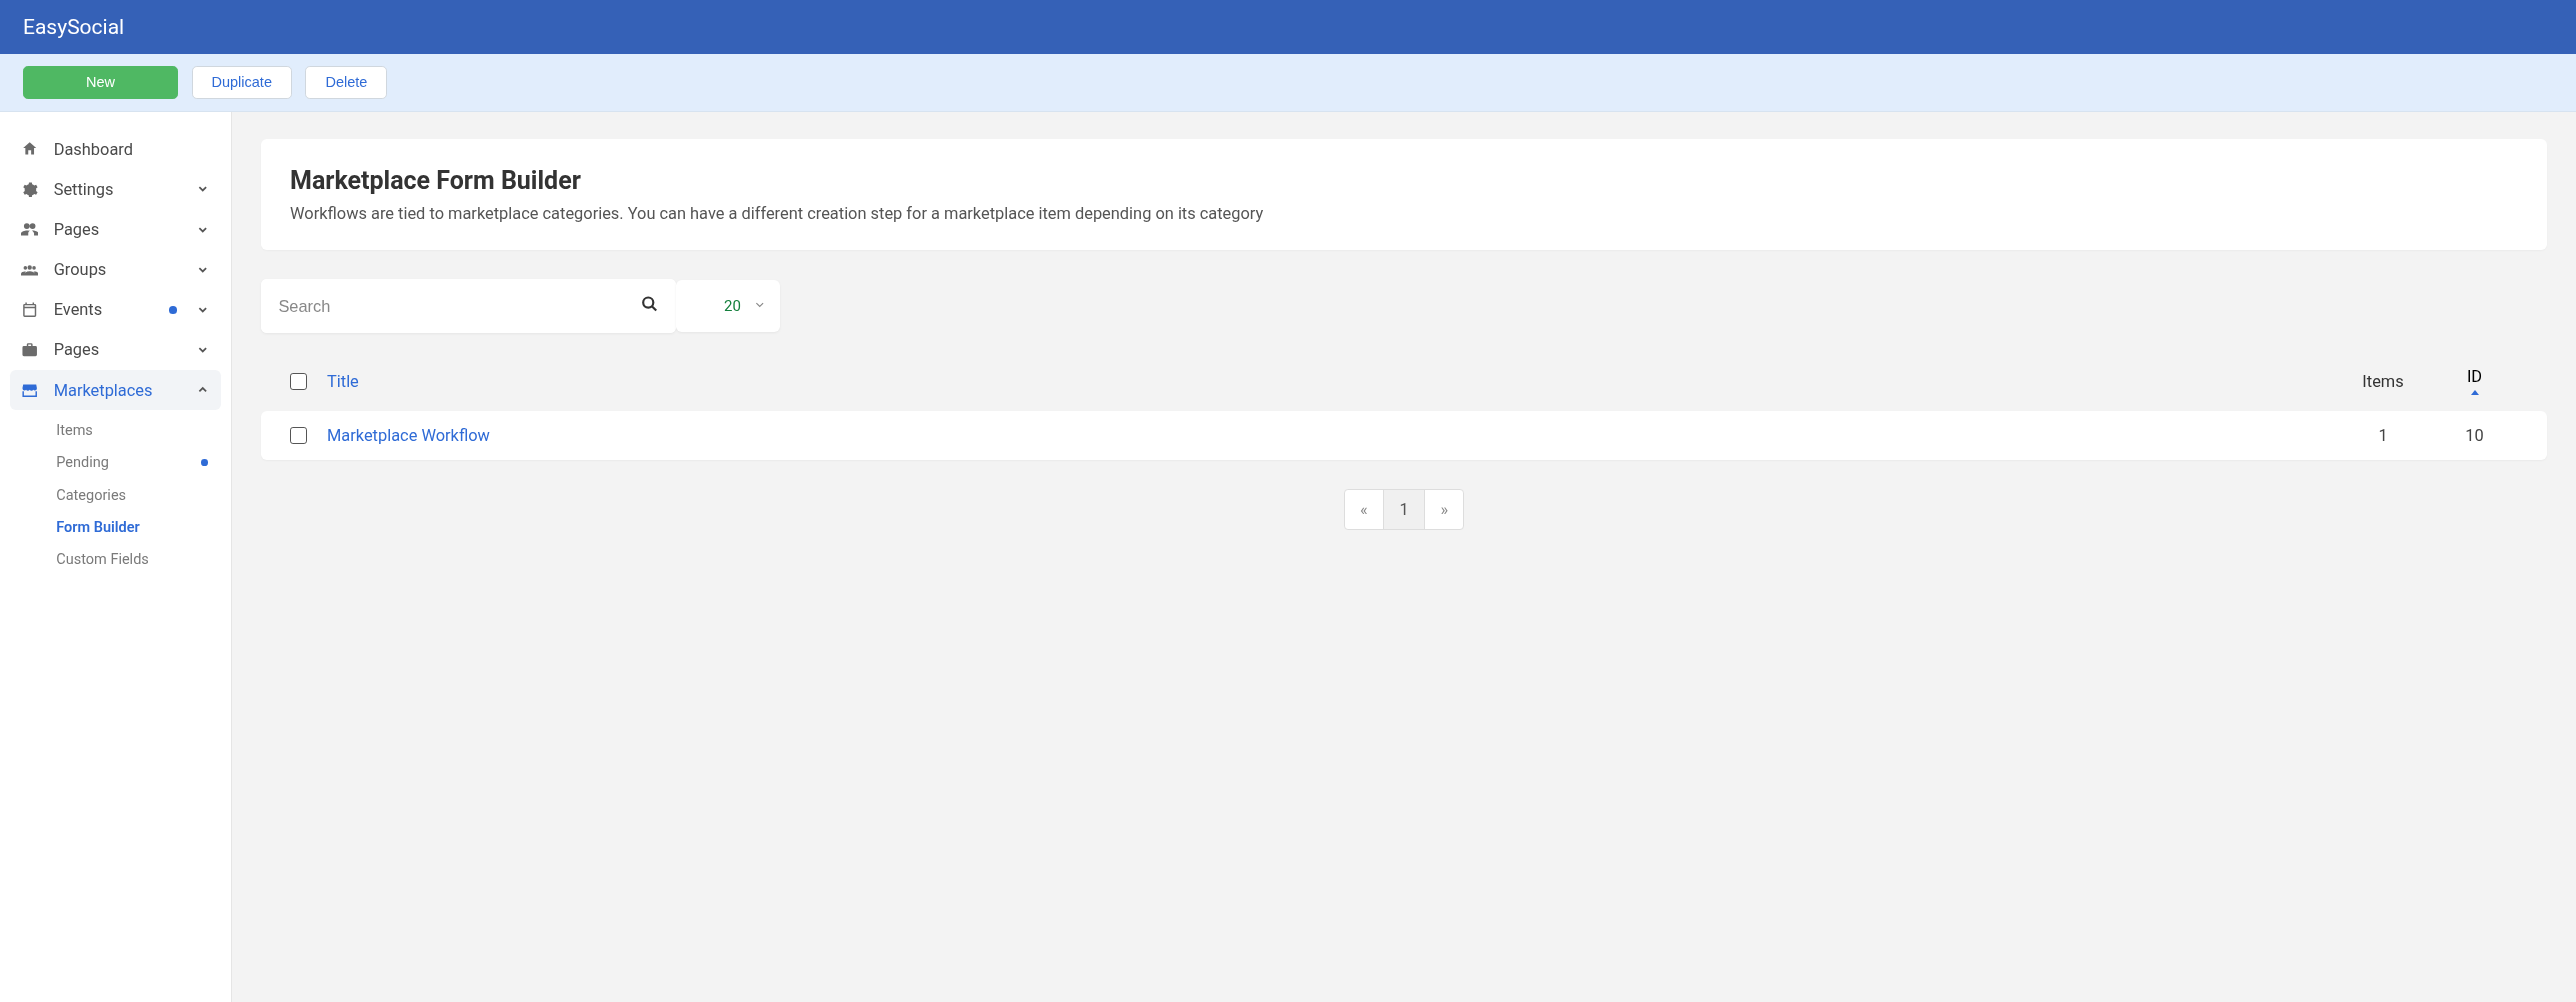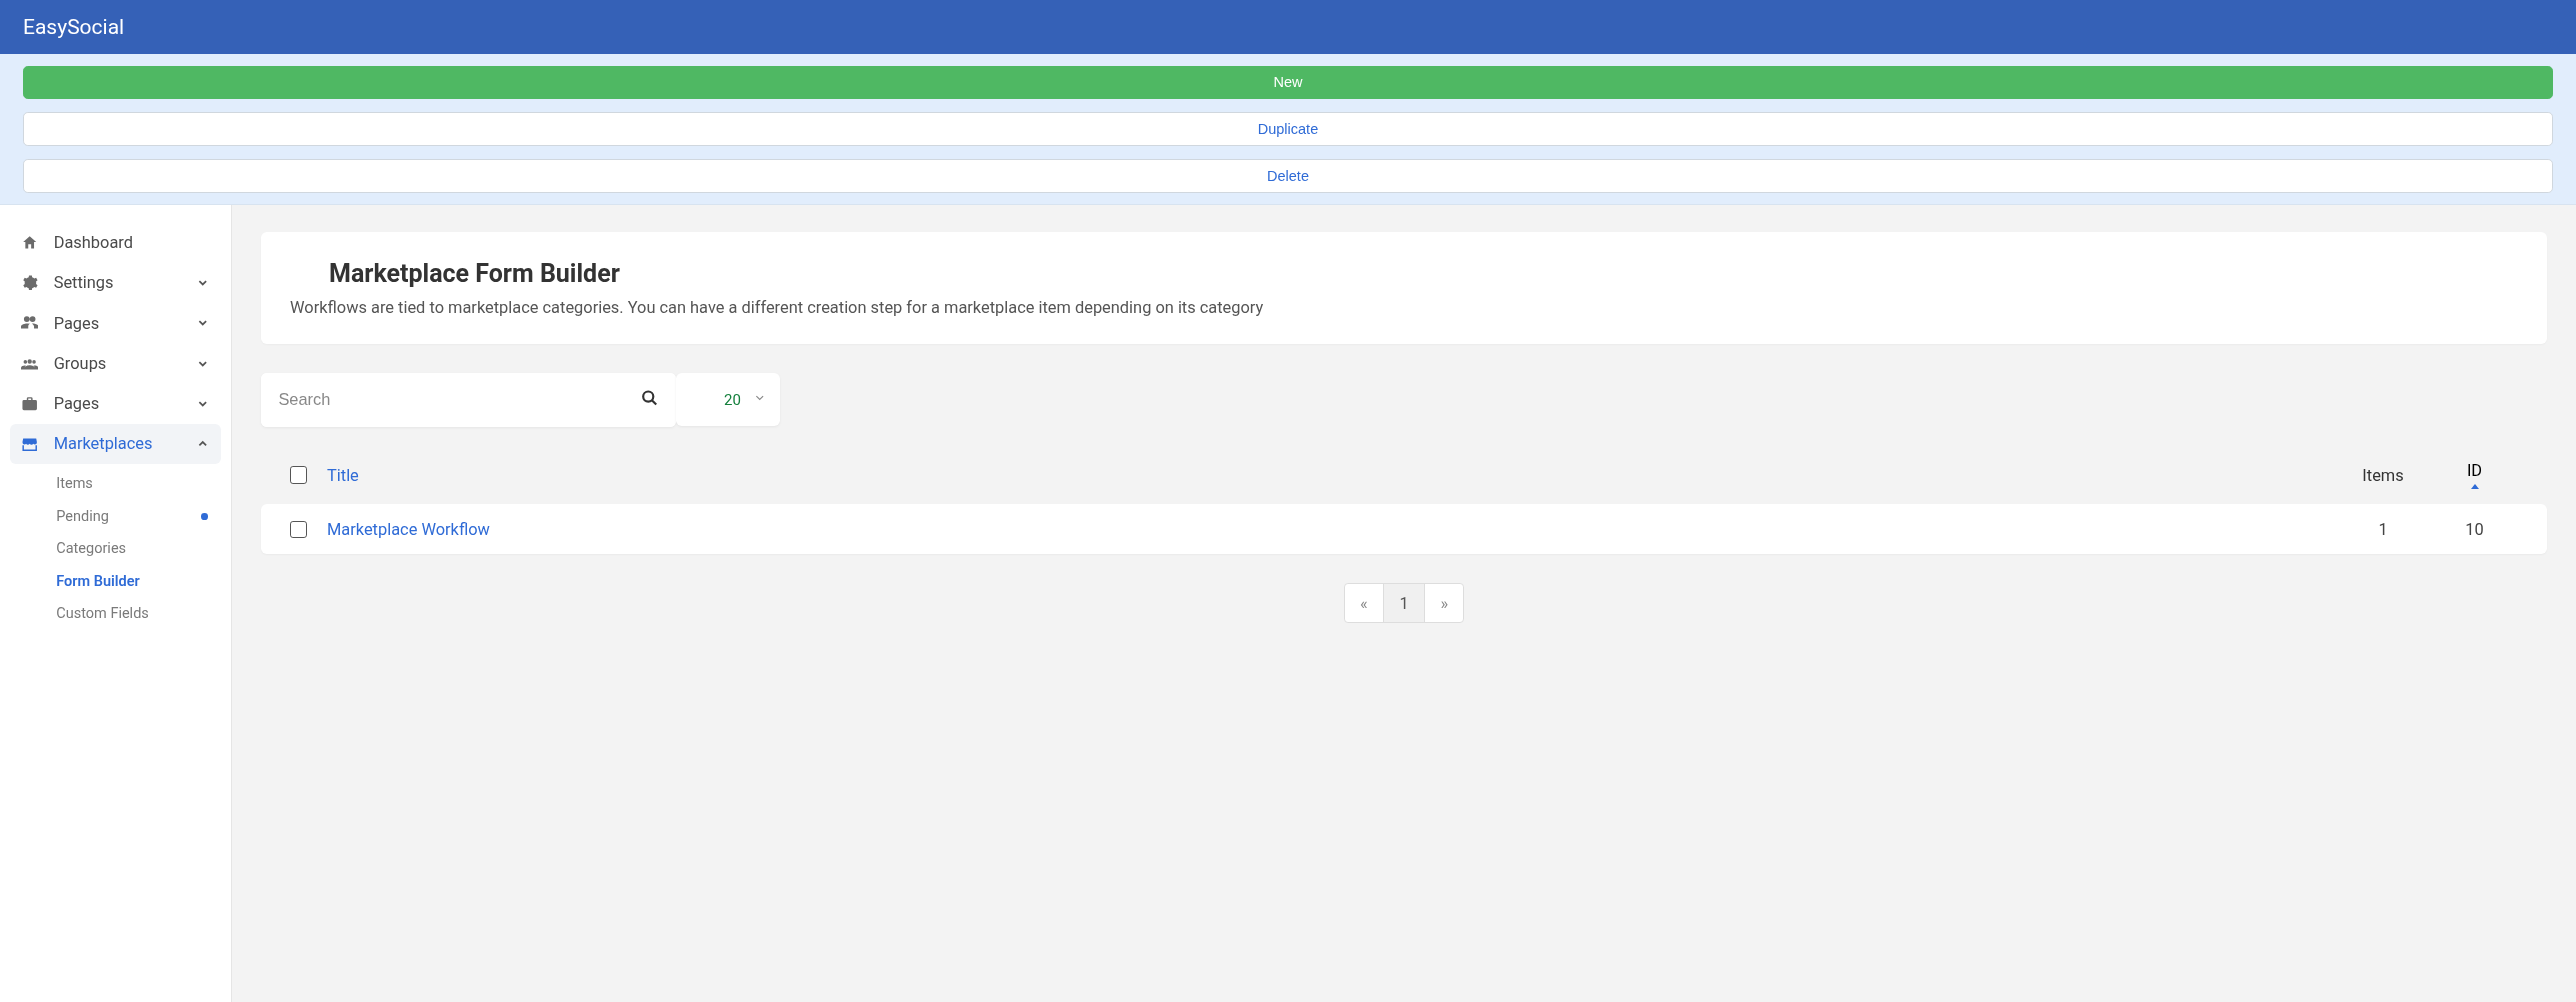--- a/index.html
+++ b/index.html
@@ -17,21 +17,20 @@
     font-weight: 400;
   }
   
   
   .toolbar {
     background: #e1edfc;
     padding: 11.6px 23px;
     display: flex;
     gap: 13.5px;
     border-bottom: 1px solid #d7e3f0;
-    flex-direction: column;
   }
   .btn {
     padding: 7.7px 19px;
     border-radius: 4.8px;
     border: 1px solid transparent;
     font-size: 14.5px;
     cursor: pointer;
     background: #fff;
   }
   .btn-primary {
@@ -126,21 +125,20 @@
     border-radius: 5.8px;
     padding: 27px 29px;
     margin-bottom: 29px;
     box-shadow: 0 1px 1.9px rgba(0,0,0,0.03);
   }
   .card h1 {
     font-size: 25px;
     font-weight: 700;
     color: #333;
     margin-bottom: 9.6px;
-    margin-left: 39px;
   }
   .card p {
     font-size: 16.4px;
     color: #555;
   }
   
   
   .controls-row {
     display: flex;
     justify-content: flex-start;
@@ -310,20 +308,34 @@
       <span class="label">Groups</span>
       <span class="chev">
         <svg width="13.5" height="13.5" viewBox="0 0 24 24" fill="none" stroke="currentColor" stroke-width="3">
             <polyline points="6 9 12 15 18 9"></polyline>
           </svg>
       </span>
     </div>
     <div class="side-item">
       <span class="icon">
         <svg width="17.4" height="17.4" viewBox="0 0 24 24" fill="currentColor">
+            <path d="M19 4h-1V2h-2v2H8V2H6v2H5a2 2 0 00-2 2v14a2 2 0 002 2h14a2 2 0 002-2V6a2 2 0 00-2-2zm0 16H5V10h14zm0-12H5V6h14z"></path>
+          </svg>
+      </span>
+      <span class="label">Events</span>
+      <span class="dot"></span>
+      <span class="chev">
+        <svg width="13.5" height="13.5" viewBox="0 0 24 24" fill="none" stroke="currentColor" stroke-width="3">
+            <polyline points="6 9 12 15 18 9"></polyline>
+          </svg>
+      </span>
+    </div>
+    <div class="side-item">
+      <span class="icon">
+        <svg width="17.4" height="17.4" viewBox="0 0 24 24" fill="currentColor">
             <path d="M20 7h-4V5a2 2 0 00-2-2h-4a2 2 0 00-2 2v2H4a2 2 0 00-2 2v10a2 2 0 002 2h16a2 2 0 002-2V9a2 2 0 00-2-2zm-10-2h4v2h-4z"></path>
           </svg>
       </span>
       <span class="label">Pages</span>
       <span class="chev">
         <svg width="13.5" height="13.5" viewBox="0 0 24 24" fill="none" stroke="currentColor" stroke-width="3">
             <polyline points="6 9 12 15 18 9"></polyline>
           </svg>
       </span>
     </div>

